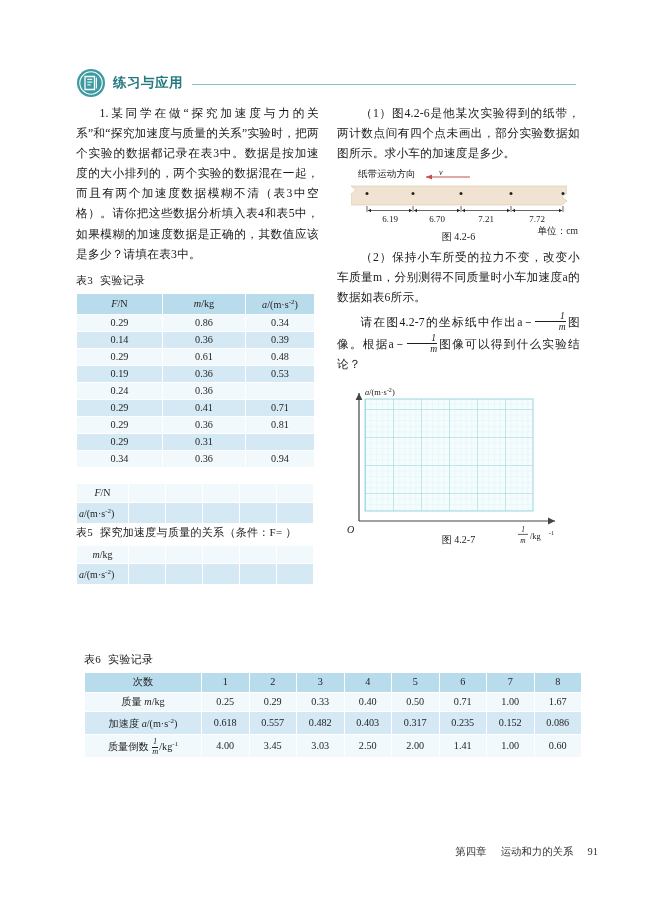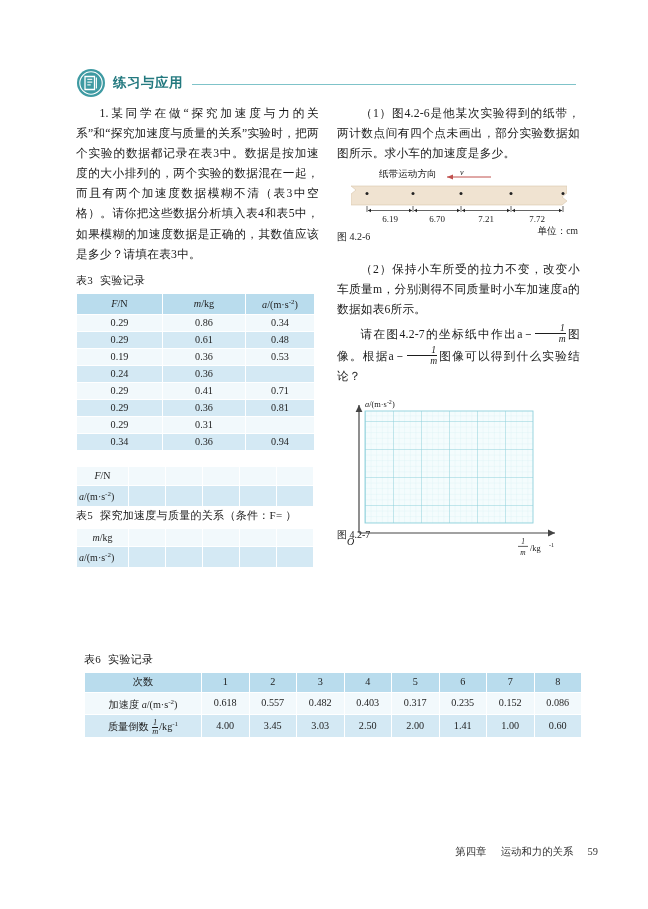--- a/index.html
+++ b/index.html
@@ -155,39 +155,40 @@
 
   
   .tape-fig {
     position: relative;
     width: 243px;
     height: 78px;
     margin-top: 4px;
   }
   .tape-dirlabel {
     position: absolute;
-    left: 42px; top: 0px;
+    left: 21px; top: 0px;
     font-size: 9.6px;
     white-space: nowrap;
   }
   .tape-body {
     position: absolute;
     left: 14px; top: 16px;
     width: 216px; height: 23px;
   }
   .tape-measure { position: absolute; left: 14px; top: 38px; width: 216px; height: 22px; }
   .tape-units {
     position: absolute;
     right: 2px; top: 57px;
     font-size: 9.6px;
     white-space: nowrap;
   }
   .fig-caption {
     position: absolute;
     left: 0; right: 0;
+    text-align: center;
     font-size: 10px;
   }
 
   
   .graph-fig {
     position: relative;
     width: 243px;
     height: 170px;
     margin-top: 6px;
   }
@@ -232,20 +233,25 @@
             <th><span class="it">F</span>/N</th>
             <th><span class="it">m</span>/kg</th>
             <th><span class="it">a</span>/(m·s<sup style="font-size:7px">-2</sup>)</th>
           </tr>
         </thead>
         <tbody id="t3body">
             <tr>
               <td>0.29</td>
               <td>0.86</td>
               <td>0.34</td>
+            </tr>
+            <tr>
+              <td>0.14</td>
+              <td>0.36</td>
+              <td>0.39</td>
             </tr>
             <tr>
               <td>0.29</td>
               <td>0.61</td>
               <td>0.48</td>
             </tr>
             <tr>
               <td>0.19</td>
               <td>0.36</td>
               <td>0.53</td>
@@ -395,21 +401,21 @@
             <text x="86" y="15.5" font-size="9" text-anchor="middle" font-family="Liberation Serif, serif" fill="#1a1a1a">6.70</text>
             <text x="135" y="15.5" font-size="9" text-anchor="middle" font-family="Liberation Serif, serif" fill="#1a1a1a">7.21</text>
             <text x="186" y="15.5" font-size="9" text-anchor="middle" font-family="Liberation Serif, serif" fill="#1a1a1a">7.72</text>
           </g>
       </svg>
 
       <div class="tape-units">单位：cm</div>
       <div class="fig-caption" style="top:62px">图 4.2-6</div>
     </div>
 
-    <p class="body" style="margin-top:14px">（2）保持小车所受的拉力不变，改变小车质量m，分别测得不同质量时小车加速度a的数据如表6所示。</p>
+    <p class="body" style="margin-top:2px">（2）保持小车所受的拉力不变，改变小车质量m，分别测得不同质量时小车加速度a的数据如表6所示。</p>
 
     <p class="body"><span>请在图4.2-7的坐标纸中作出a－</span><span class="frac"><span class="num it">1</span><span class="den it">m</span></span><span>图像。根据a－</span><span class="frac"><span class="num it">1</span><span class="den it">m</span></span><span>图像可以得到什么实验结论？</span></p>
 
     <div class="graph-fig">
       <svg width="243" height="170" viewBox="0 0 243 170">
         <defs>
           <pattern id="minor" width="5.6" height="5.6" patternUnits="userSpaceOnUse">
             <path d="M5.6 0 L0 0 L0 5.6" fill="none" stroke="#cfeaf0" stroke-width="0.5"></path>
           </pattern>
           <pattern id="major" width="28" height="28" patternUnits="userSpaceOnUse">
@@ -434,21 +440,21 @@
         <text x="10" y="152" font-size="10" font-style="italic" font-family="Liberation Serif, serif" fill="#1a1a1a">O</text>
 
         <g>
           <text x="186" y="151" font-size="7.4" font-style="italic" font-family="Liberation Serif, serif" fill="#1a1a1a" text-anchor="middle">1</text>
           <line x1="181" y1="153.4" x2="191" y2="153.4" stroke="#1a1a1a" stroke-width="0.7"></line>
           <text x="186" y="161.6" font-size="7.4" font-style="italic" font-family="Liberation Serif, serif" fill="#1a1a1a" text-anchor="middle">m</text>
           <text x="193" y="157.6" font-size="8.4" font-family="Liberation Serif, serif" fill="#1a1a1a">/kg</text>
           <text x="212" y="153.6" font-size="6" font-family="Liberation Serif, serif" fill="#1a1a1a">-1</text>
         </g>
       </svg>
-      <div class="fig-caption" style="top:135px">图 4.2-7</div>
+      <div class="fig-caption" style="top:152px">图 4.2-7</div>
     </div>
 
   </div>
 
   <div style="position:absolute; left:84px; top:652px; width:498px">
     <div class="tbl-caption">
       <span class="cap-num">表6</span><span>实验记录</span>
     </div>
     <table class="dt" id="table6">
       <colgroup>
@@ -469,20 +475,31 @@
             <th>2</th>
             <th>3</th>
             <th>4</th>
             <th>5</th>
             <th>6</th>
             <th>7</th>
             <th>8</th>
           </tr>
         </thead>
       <tbody id="t6body">
+          <tr>
+            <td class="rowlbl"><span>质量 </span><span class="it">m</span><span>/kg</span></td>
+            <td>0.25</td>
+            <td>0.29</td>
+            <td>0.33</td>
+            <td>0.40</td>
+            <td>0.50</td>
+            <td>0.71</td>
+            <td>1.00</td>
+            <td>1.67</td>
+          </tr>
           <tr>
             <td class="rowlbl"><span>加速度 </span><span class="it">a</span><span>/(m·s</span><sup style="font-size:7px">-2</sup><span>)</span></td>
             <td>0.618</td>
             <td>0.557</td>
             <td>0.482</td>
             <td>0.403</td>
             <td>0.317</td>
             <td>0.235</td>
             <td>0.152</td>
             <td>0.086</td>
@@ -500,16 +517,16 @@
           </tr>
         </tbody>
     </table>
   </div>
 
   <div style="position:absolute; left:0; right:50px; top:845px; text-align:right; font-size:10.4px; color:#333">
     <span>第四章</span>
     <span style="display:inline-block;width:9px"></span>
     <span>运动和力的关系</span>
     <span style="display:inline-block;width:9px"></span>
-    <span>59</span>
+    <span>91</span>
   </div>
 
 </div>
 
 </body></html>

